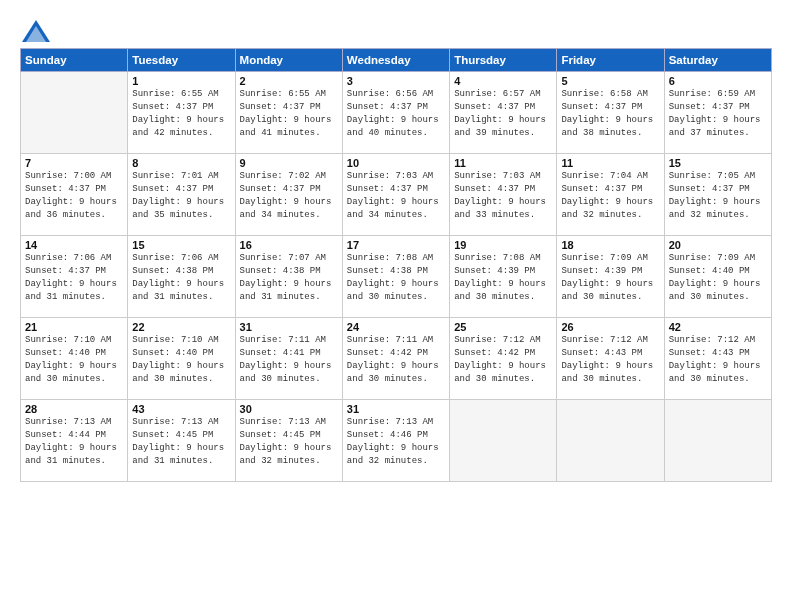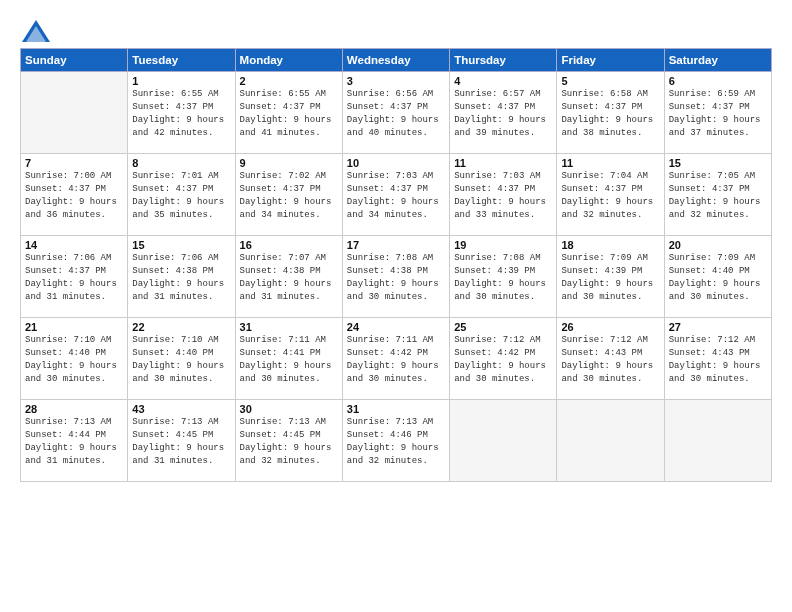--- a/index.html
+++ b/index.html
@@ -226,21 +226,21 @@
           </td>
           <td>
             <span class="day-num">25</span>
             <div class="day-info">Sunrise: 7:12 AM<br>Sunset: 4:42 PM<br>Daylight: 9 hours<br>and 30 minutes.</div>
           </td>
           <td>
             <span class="day-num">26</span>
             <div class="day-info">Sunrise: 7:12 AM<br>Sunset: 4:43 PM<br>Daylight: 9 hours<br>and 30 minutes.</div>
           </td>
           <td>
-            <span class="day-num">27</span>
+            <span class="day-num">42</span>
             <div class="day-info">Sunrise: 7:12 AM<br>Sunset: 4:43 PM<br>Daylight: 9 hours<br>and 30 minutes.</div>
           </td>
         </tr>
         <tr>
           <td>
             <span class="day-num">28</span>
             <div class="day-info">Sunrise: 7:13 AM<br>Sunset: 4:44 PM<br>Daylight: 9 hours<br>and 31 minutes.</div>
           </td>
           <td>
             <span class="day-num">43</span>

